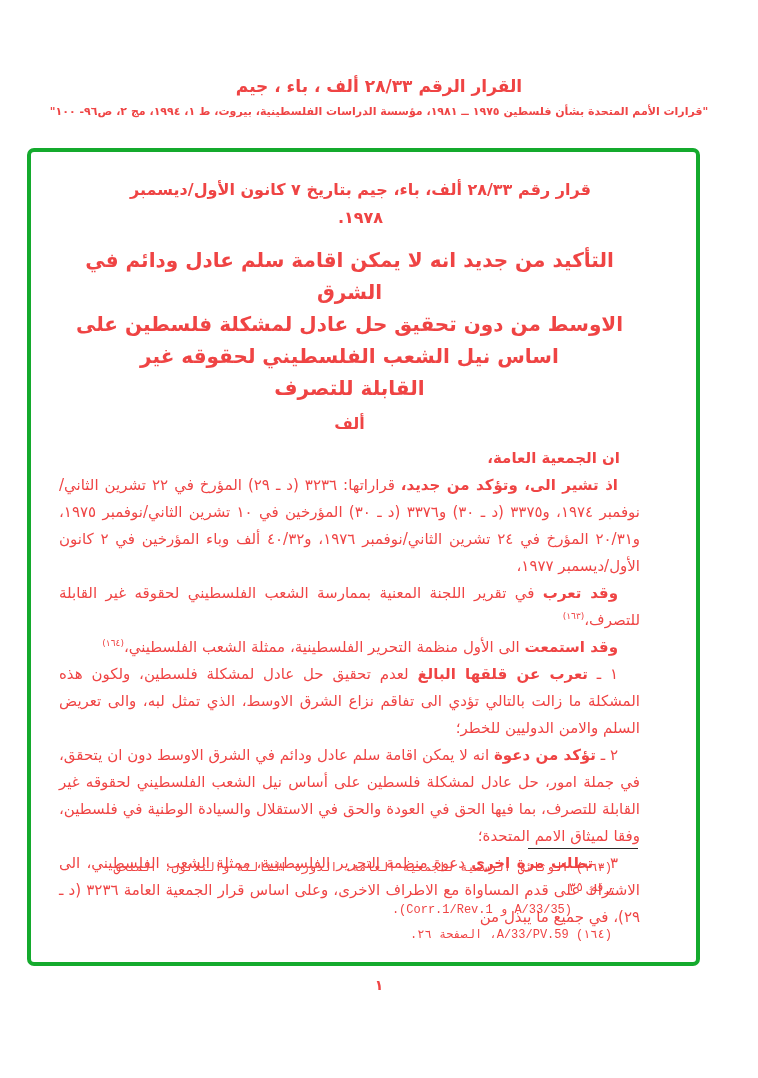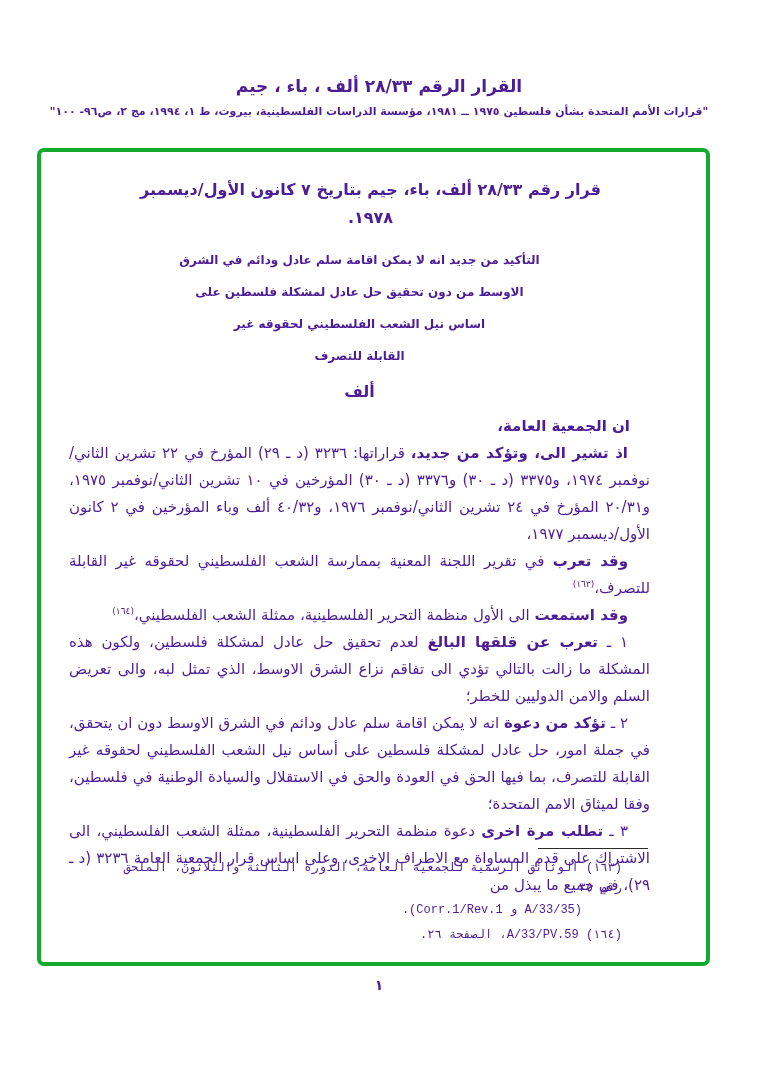--- a/index.html
+++ b/index.html
@@ -4,57 +4,57 @@
 <style>
   html, body { margin: 0; padding: 0; background: #ffffff; }
   body { font-family: "DejaVu Sans", sans-serif; }
   .page {
     position: relative;
     width: 758px;
     height: 1078px;
     background: #ffffff;
     overflow: hidden;
     direction: rtl;
-    color: #4c1d95;
+    color: #ef4444;
   }
   .doc-title {
     position: absolute;
     top: 76px; left: 0; right: 0;
     text-align: center;
     font-weight: bold;
     font-size: 17px;
     letter-spacing: 0.2px;
   }
   .doc-source {
     position: absolute;
     top: 105px; left: 0; right: 0;
     text-align: center;
     font-weight: bold;
     font-size: 11px;
   }
   .green-box {
     position: absolute;
-    left: 37px; top: 148px;
+    left: 27px; top: 148px;
     width: 673px; height: 818px;
     box-sizing: border-box;
     border: 4px solid #14aa2d;
     border-radius: 7px;
     padding: 24px 56px 0 28px;
     background: #ffffff;
   }
   .res-heading {
     font-weight: bold;
     font-size: 16px;
     line-height: 28px;
     text-align: center;
     margin: 0 18px 12px 40px;
   }
   .res-subject {
     font-weight: bold;
-    font-size: 12px;
+    font-size: 20px;
     line-height: 32px;
     text-align: center;
     margin: 0 0 10px 0;
   }
   .section-letter {
     font-weight: bold;
     font-size: 16px;
     text-align: center;
     margin: 8px 0 12px 0;
   }

